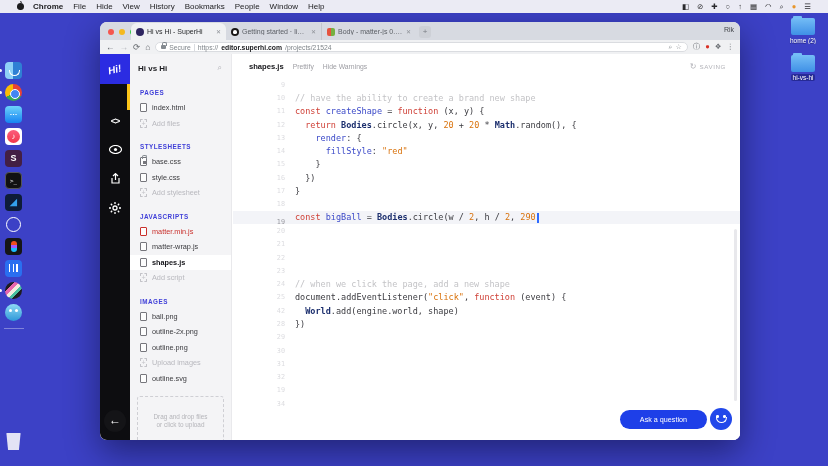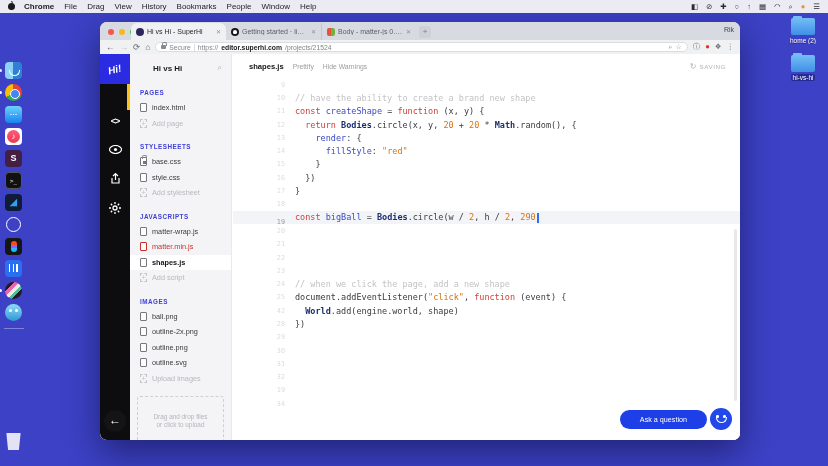--- a/index.html
+++ b/index.html
@@ -2,21 +2,21 @@
 <html><head>
 <meta charset="utf-8">
 <style>
   html,body{margin:0;padding:0;}
   body{width:828px;height:466px;overflow:hidden;position:relative;
        font-family:"Liberation Sans",sans-serif;background:#3c41c6;}
   *{box-sizing:border-box;}
 
   
   .menubar{position:absolute;top:0;left:0;right:0;height:13px;background:#ebebf4;
-           display:flex;align-items:center;padding:0 8px;font-size:8px;color:#1c1c1e;z-index:50;}
+           display:flex;align-items:center;padding:0 17px;font-size:8px;color:#1c1c1e;z-index:50;}
   .apple{width:7px;height:7px;background:#1c1c1e;border-radius:50% 50% 45% 45%;position:relative;margin-right:4px;}
   .apple::after{content:'';position:absolute;top:-2px;left:3px;width:2px;height:2px;background:#1c1c1e;border-radius:0 100% 0 100%;}
   .menu-item{margin:0 5px;white-space:nowrap;}
   .menu-item.bold{font-weight:bold;}
   .statusicons{margin-left:auto;display:flex;align-items:center;gap:8px;font-size:7.5px;color:#2b2b2e;}
   .status-ic{line-height:13px;}
 
   
   .folders{position:absolute;top:18px;right:2px;width:46px;display:flex;flex-direction:column;gap:11px;align-items:center;z-index:5;}
   .folder{display:flex;flex-direction:column;align-items:center;gap:2px;}
@@ -98,21 +98,21 @@
   .logo{width:30px;height:30px;background:#2b2ce2;display:flex;align-items:center;justify-content:center;}
   .logo span{color:#fff;font-weight:bold;font-style:italic;font-size:10px;transform:rotate(-14deg);display:block;}
   .yellowbar{position:absolute;right:0;top:30px;width:3px;height:26px;background:#fcc419;}
   .railicons{position:absolute;top:52px;left:0;width:30px;display:flex;flex-direction:column;}
   .railic{height:29px;display:flex;align-items:center;justify-content:center;color:#fff;}
   .railic .code-glyph{font-size:9px;font-weight:bold;letter-spacing:-1px;}
   .backbtn{position:absolute;left:4px;bottom:8px;width:22px;height:22px;border-radius:50%;background:#141417;
            color:#fff;font-size:12px;line-height:21px;text-align:center;}
 
   .sidebar{position:absolute;left:30px;top:0;bottom:0;width:102px;background:#f4f4f6;border-right:1px solid #e9e9ec;overflow:hidden;}
-  .sbtitle{display:flex;align-items:center;justify-content:space-between;padding:9px 9px 4px 23px;}
+  .sbtitle{display:flex;align-items:center;justify-content:space-between;padding:9px 9px 4px 8px;}
   .sbtitle .t{font-size:8px;font-weight:bold;color:#1d1d21;}
   .sbsearch{color:#a9a9af;font-size:8px;}
   .sechead{font-size:6.3px;font-weight:bold;letter-spacing:.5px;color:#4040d8;padding:12px 0 4px 10px;}
   .srow{height:15.5px;display:flex;align-items:center;gap:5px;padding-left:10px;font-size:7.3px;color:#3a3a3e;}
   .srow.active{background:#fff;font-weight:bold;color:#15151a;}
   .srow.red{color:#c9302c;}
   .ficon{width:7px;height:9px;border:1px solid #76767c;border-radius:1px;position:relative;flex:0 0 auto;background:#fdfdfd;}
   .srow.red .ficon{border-color:#c9302c;}
   .ficon.lock::after{content:'';position:absolute;left:1.5px;top:3px;width:3px;height:3px;background:#76767c;}
   .ficon.add{border-style:dashed;border-color:#c3c3c8;color:#c3c3c8;font-size:7px;line-height:8px;text-align:center;background:transparent;}
@@ -152,21 +152,21 @@
   .smiley::after{content:'';position:absolute;left:5.5px;top:9px;width:11px;height:6px;border:1.8px solid #fff;border-top:none;border-radius:0 0 10px 10px;box-sizing:border-box;}
 </style>
 </head>
 <body>
 
 <div class="menubar">
   <span class="apple"></span>
   <span class="menu-item bold">Chrome</span>
   <span id="menu-items" style="display:flex;">
       <span class="menu-item">File</span>
-      <span class="menu-item">Drag</span>
+      <span class="menu-item">Hide</span>
       <span class="menu-item">View</span>
       <span class="menu-item">History</span>
       <span class="menu-item">Bookmarks</span>
       <span class="menu-item">People</span>
       <span class="menu-item">Window</span>
       <span class="menu-item">Help</span>
     </span>
   <span class="statusicons" id="status-icons">
       <span class="status-ic">◧</span>
       <span class="status-ic">⊘</span>
@@ -302,43 +302,43 @@
         <span class="sbsearch">⌕</span>
       </div>
       <div id="sb-sections">
           <div class="sechead">PAGES</div>
           <div class="srow">
             <span class="ficon"></span>
             <span class="slabel">index.html</span>
           </div>
           <div class="srow adder">
             <span class="ficon add">+</span>
-            <span class="slabel">Add page</span>
+            <span class="slabel">Add files</span>
           </div>
           <div class="sechead">STYLESHEETS</div>
           <div class="srow">
             <span class="ficon lock"></span>
             <span class="slabel">base.css</span>
           </div>
           <div class="srow">
             <span class="ficon"></span>
             <span class="slabel">style.css</span>
           </div>
           <div class="srow adder">
             <span class="ficon add">+</span>
             <span class="slabel">Add stylesheet</span>
           </div>
           <div class="sechead">JAVASCRIPTS</div>
+          <div class="srow red">
+            <span class="ficon"></span>
+            <span class="slabel">matter.min.js</span>
+          </div>
           <div class="srow">
             <span class="ficon"></span>
             <span class="slabel">matter-wrap.js</span>
-          </div>
-          <div class="srow red">
-            <span class="ficon"></span>
-            <span class="slabel">matter.min.js</span>
           </div>
           <div class="srow active">
             <span class="ficon"></span>
             <span class="slabel">shapes.js</span>
           </div>
           <div class="srow adder">
             <span class="ficon add">+</span>
             <span class="slabel">Add script</span>
           </div>
           <div class="sechead">IMAGES</div>
@@ -347,27 +347,27 @@
             <span class="slabel">ball.png</span>
           </div>
           <div class="srow">
             <span class="ficon"></span>
             <span class="slabel">outline-2x.png</span>
           </div>
           <div class="srow">
             <span class="ficon"></span>
             <span class="slabel">outline.png</span>
           </div>
-          <div class="srow">
-            <span class="ficon"></span>
-            <span class="slabel">outline.svg</span>
-          </div>
           <div class="srow adder">
             <span class="ficon add">+</span>
             <span class="slabel">Upload images</span>
+          </div>
+          <div class="srow">
+            <span class="ficon"></span>
+            <span class="slabel">outline.svg</span>
           </div>
         </div>
       <div class="dropzone">
         <div>Drag and drop files</div>
         <div>or click to upload</div>
       </div>
     </div>
 
     <div class="codearea">
       <div class="codehead">

